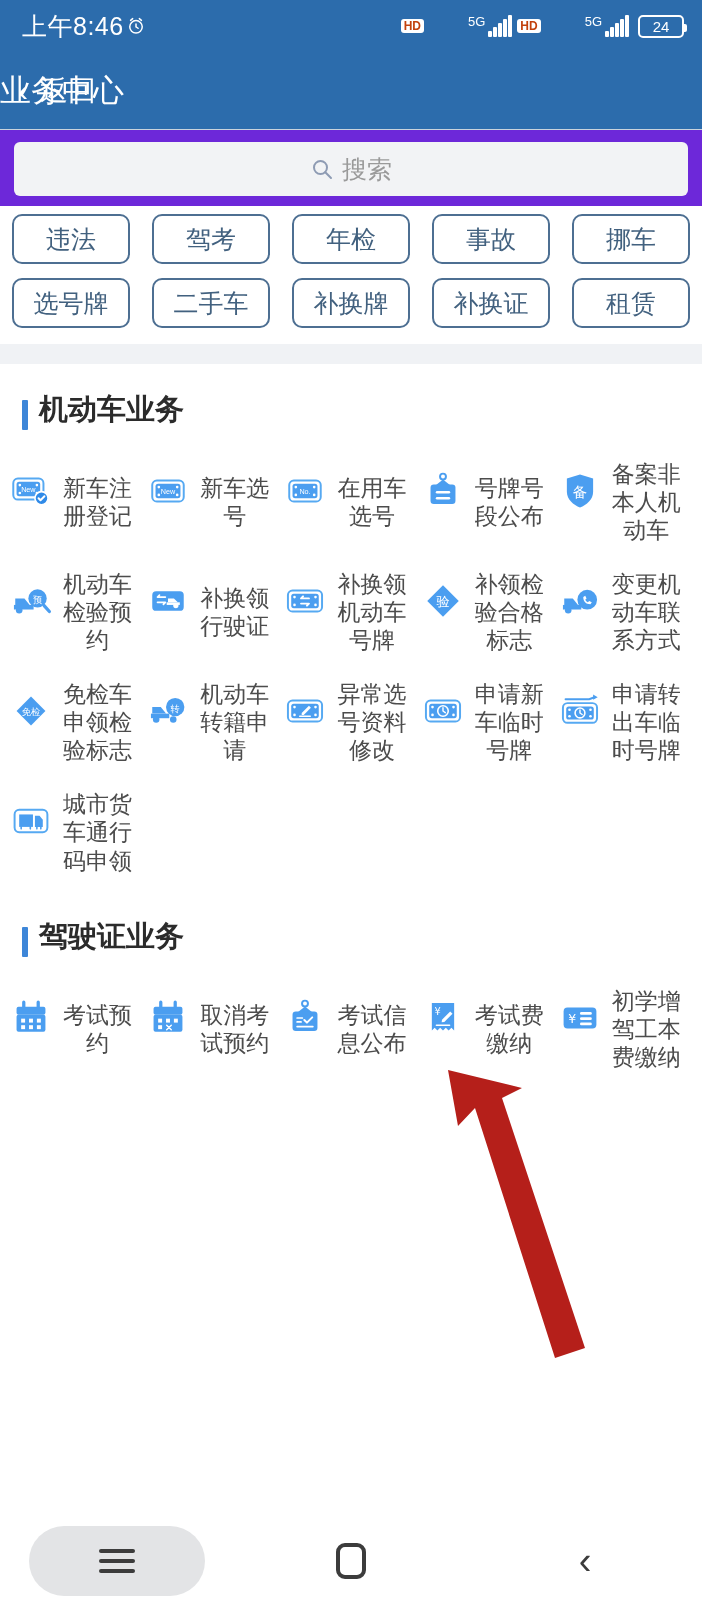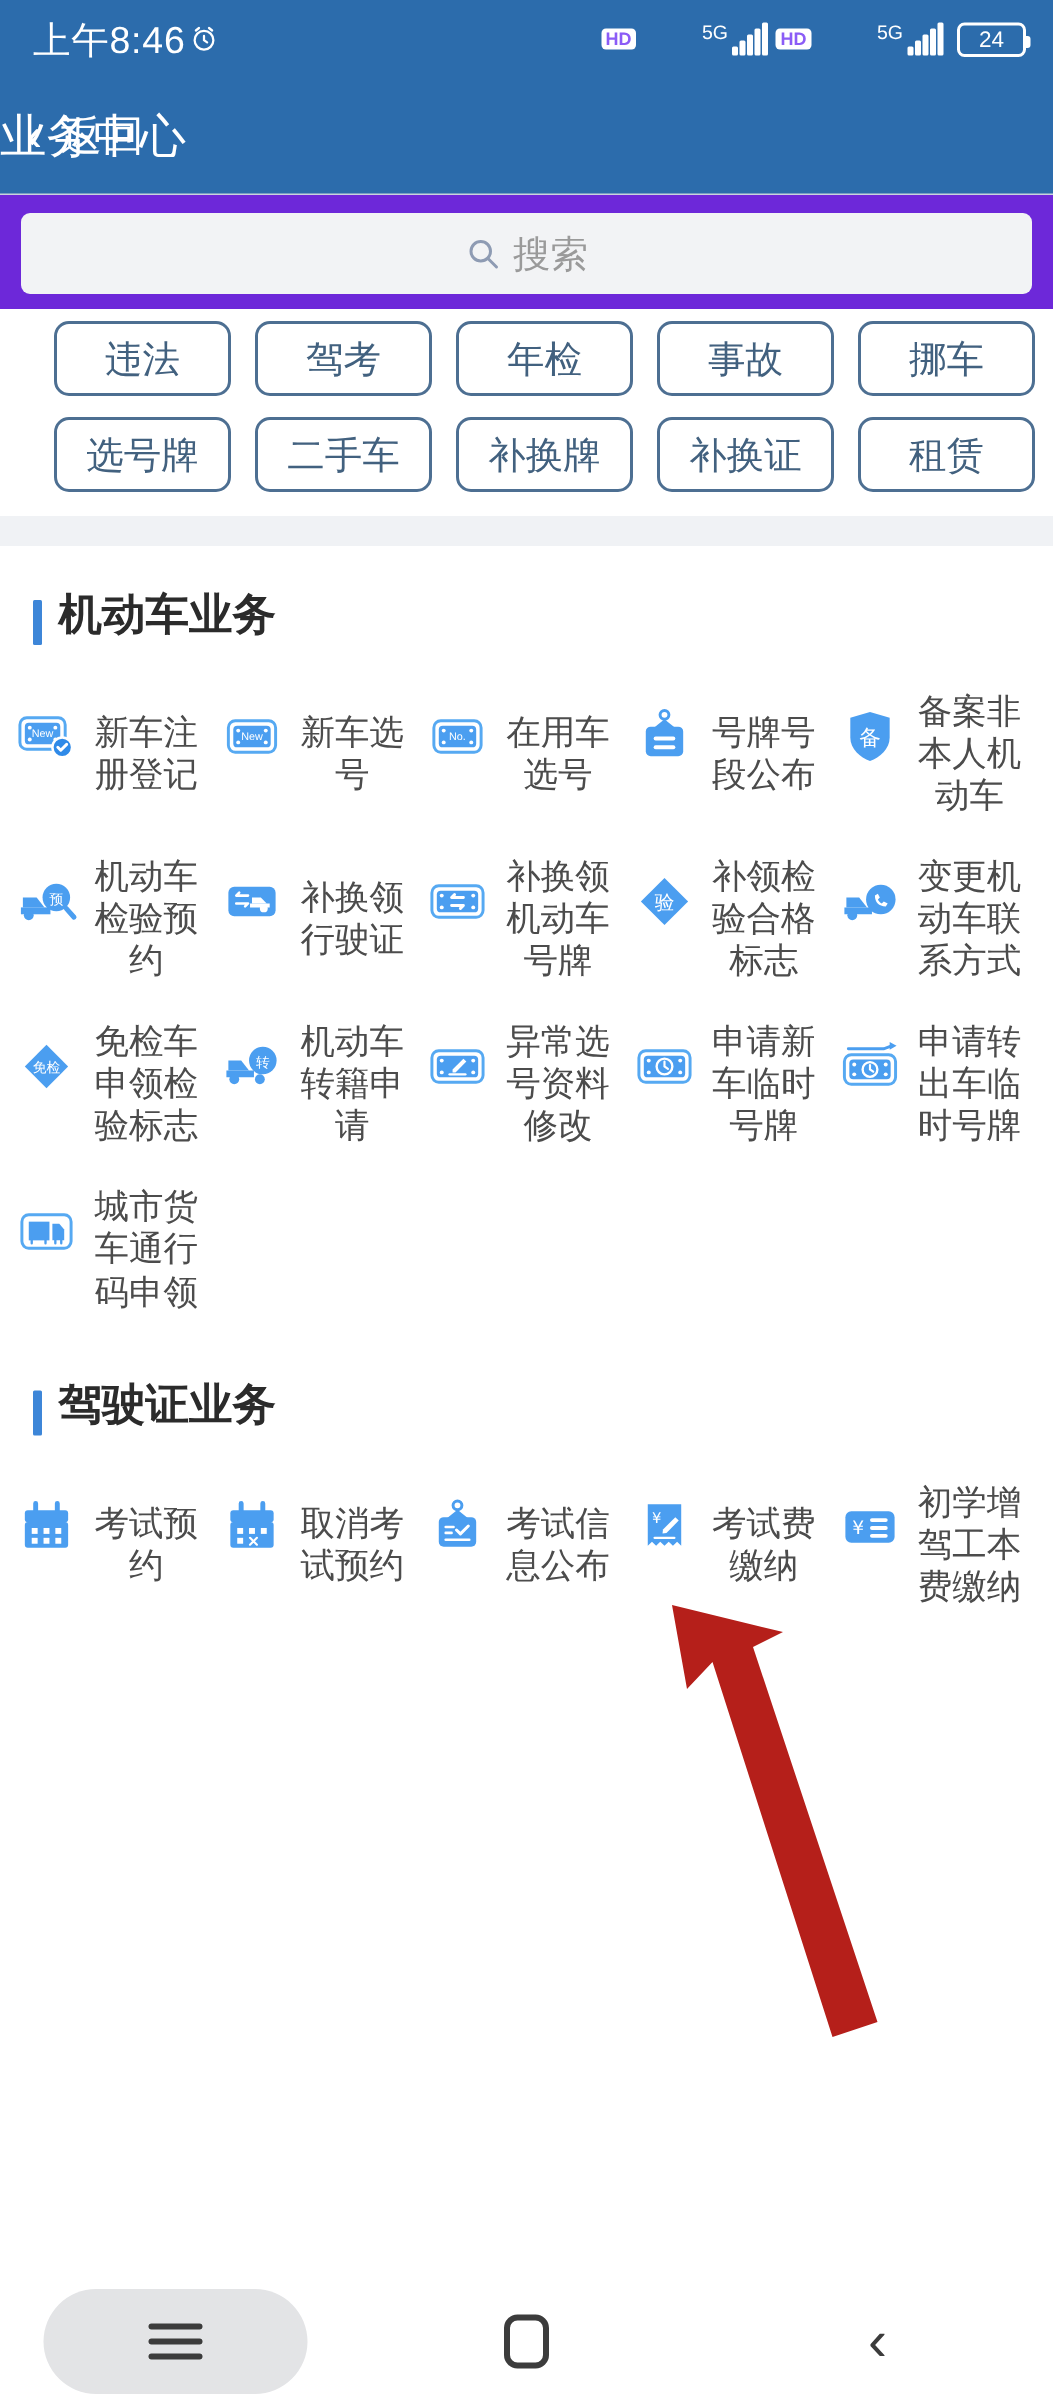--- a/index.html
+++ b/index.html
@@ -15,21 +15,21 @@
   .statusbar {
     height: 52px; background: #2c6cac;
     display: flex; align-items: center; justify-content: space-between;
     padding: 0 18px 0 22px; color: #fff;
   }
   .sb-left { display: flex; align-items: center; gap: 2px; }
   .sb-time { font-size: 25px; letter-spacing: .5px; }
   .alarm-ic { width: 20px; height: 20px; }
   .sb-right { display: flex; align-items: center; gap: 5px; }
   .hd-badge {
-    font-size: 12px; font-weight: bold; background: #fff; color: #8b5cf6;
+    font-size: 12px; font-weight: bold; background: #fff; color: #c2410c;
     border-radius: 3px; padding: 1px 3px; line-height: 1.05;
   }
   .sig { display: flex; align-items: flex-end; gap: 1px; }
   .sig i { display: block; width: 4px; background: #fff; border-radius: 1px; }
   .sig i:nth-child(1){height:6px} .sig i:nth-child(2){height:10px}
   .sig i:nth-child(3){height:14px} .sig i:nth-child(4){height:18px}
   .sig i:nth-child(5){height:22px}
   .g5 { font-size: 13px; line-height: 1; margin-right: 1px; align-self: flex-start; }
   .netgrp { display: flex; align-items: flex-end; gap: 2px; margin-left: 39px; }
   .batt {
@@ -59,21 +59,21 @@
   
   .searchwrap { background: #6d28d9; padding: 12px 14px 10px; }
   .searchbar {
     height: 54px; background: #f2f3f5; border-radius: 6px;
     display: flex; align-items: center; justify-content: center; gap: 8px;
   }
   .s-ic { width: 24px; height: 24px; }
   .s-ph { color: #9a9a9a; font-size: 25px; }
 
   
-  .chips { background: #fff; padding: 8px 12px 16px; margin-left: 24px; }
+  .chips { background: #fff; padding: 8px 12px 16px; }
   .chip-row { display: flex; justify-content: space-between; margin-bottom: 14px; }
   .chip-row:last-child { margin-bottom: 0; }
   .chip {
     width: 118px; height: 50px; border: 2px solid #4d6f92; border-radius: 10px;
     display: flex; align-items: center; justify-content: center;
     color: #42617f; font-size: 25px; background: #fff; cursor: pointer;
   }
 
   .gapband { height: 20px; background: #f0f2f5; }
 

